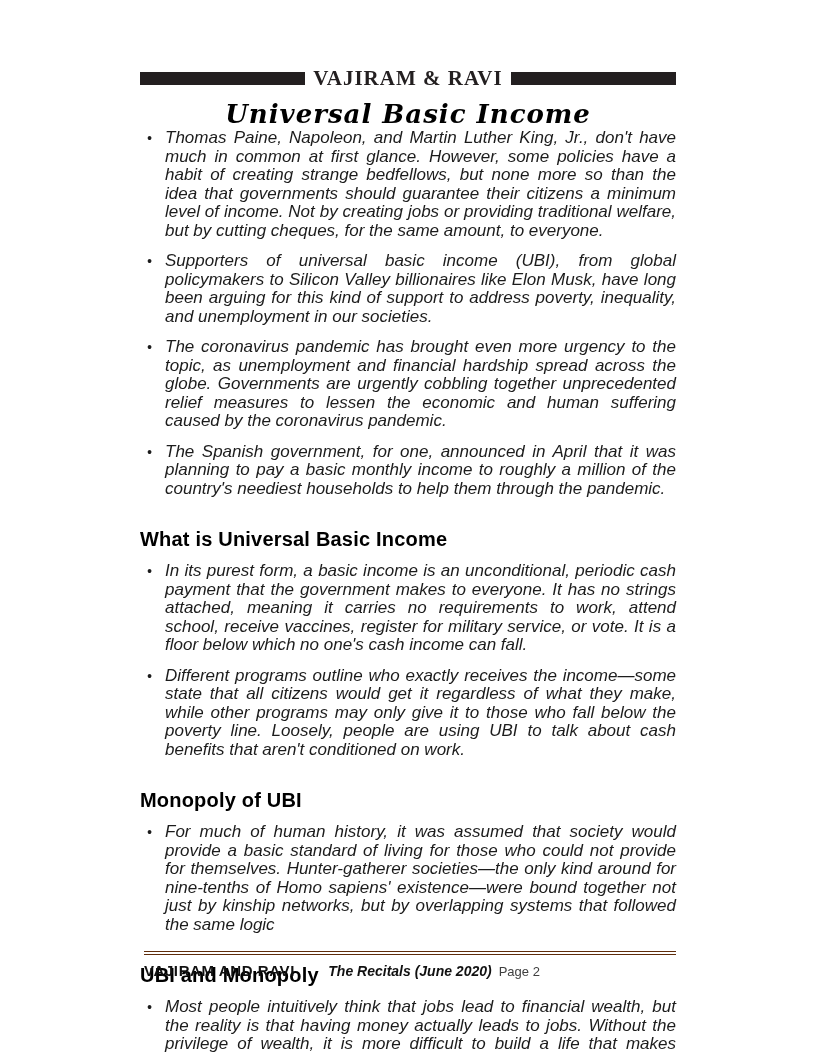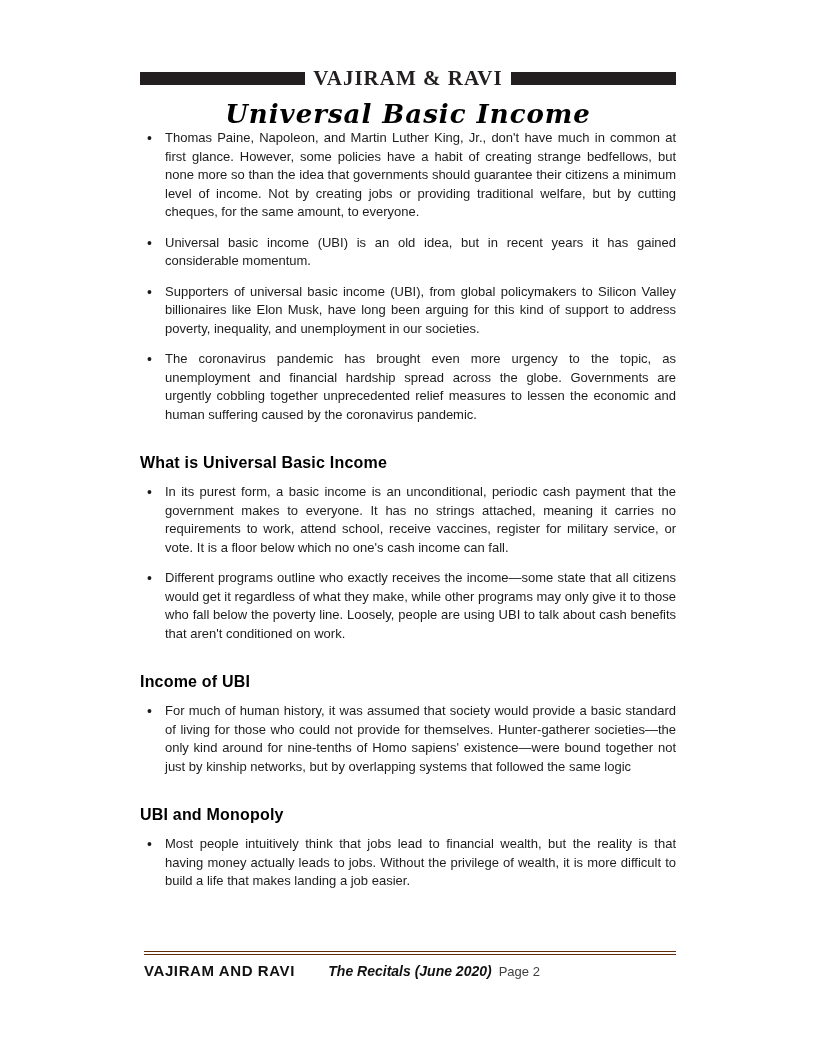--- a/index.html
+++ b/index.html
@@ -45,36 +45,37 @@
     margin: 8px 0 0 0;
   }
   
   .bullet-list {
     list-style: none;
   }
   .bullet-list li {
     position: relative;
     padding-left: 25px;
     margin-bottom: 12px;
-    font-size: 13px;
+    font-size: 17px;
     line-height: 18.5px;
     text-align: justify;
+    font-style: italic;
   }
   .bullet-list li::before {
     content: "\2022";
     position: absolute;
     left: 7px;
     top: 0;
     font-size: 14px;
     color: #1c1c1c;
   }
   .section-heading {
     font-family: "Liberation Sans", sans-serif;
     font-weight: bold;
-    font-size: 16px;
+    font-size: 20px;
     color: #000000;
     margin: 30px 0 11px 0;
     letter-spacing: 0.2px;
   }
   
   .footer {
     position: absolute;
     left: 74px;
     right: 70px;
     top: 951px;
@@ -125,32 +126,32 @@
   <div class="brand-row">
     <span class="brand-bar"></span>
     <span class="brand-text">VAJIRAM &amp; RAVI</span>
     <span class="brand-bar"></span>
   </div>
 
   <div class="doc-title">Universal Basic Income</div>
 
   <ul class="bullet-list">
     <li>Thomas Paine, Napoleon, and Martin Luther King, Jr., don't have much in common at first glance. However, some policies have a habit of creating strange bedfellows, but none more so than the idea that governments should guarantee their citizens a minimum level of income. Not by creating jobs or providing traditional welfare, but by cutting cheques, for the same amount, to everyone.</li>
-    <li>Universal basic income (UBI) is an old idea, but in recent years it has gained considerable momentum.</li>
     <li>Supporters of universal basic income (UBI), from global policymakers to Silicon Valley billionaires like Elon Musk, have long been arguing for this kind of support to address poverty, inequality, and unemployment in our societies.</li>
     <li>The coronavirus pandemic has brought even more urgency to the topic, as unemployment and financial hardship spread across the globe. Governments are urgently cobbling together unprecedented relief measures to lessen the economic and human suffering caused by the coronavirus pandemic.</li>
+    <li>The Spanish government, for one, announced in April that it was planning to pay a basic monthly income to roughly a million of the country's neediest households to help them through the pandemic.</li>
   </ul>
 
   <div class="section-heading">What is Universal Basic Income</div>
   <ul class="bullet-list">
     <li>In its purest form, a basic income is an unconditional, periodic cash payment that the government makes to everyone. It has no strings attached, meaning it carries no requirements to work, attend school, receive vaccines, register for military service, or vote. It is a floor below which no one's cash income can fall.</li>
     <li>Different programs outline who exactly receives the income—some state that all citizens would get it regardless of what they make, while other programs may only give it to those who fall below the poverty line. Loosely, people are using UBI to talk about cash benefits that aren't conditioned on work.</li>
   </ul>
 
-  <div class="section-heading">Income of UBI</div>
+  <div class="section-heading">Monopoly of UBI</div>
   <ul class="bullet-list">
     <li>For much of human history, it was assumed that society would provide a basic standard of living for those who could not provide for themselves. Hunter-gatherer societies—the only kind around for nine-tenths of Homo sapiens' existence—were bound together not just by kinship networks, but by overlapping systems that followed the same logic</li>
   </ul>
 
   <div class="section-heading">UBI and Monopoly</div>
   <ul class="bullet-list">
     <li>Most people intuitively think that jobs lead to financial wealth, but the reality is that having money actually leads to jobs. Without the privilege of wealth, it is more difficult to build a life that makes landing a job easier.</li>
   </ul>
 
   <div class="footer">

